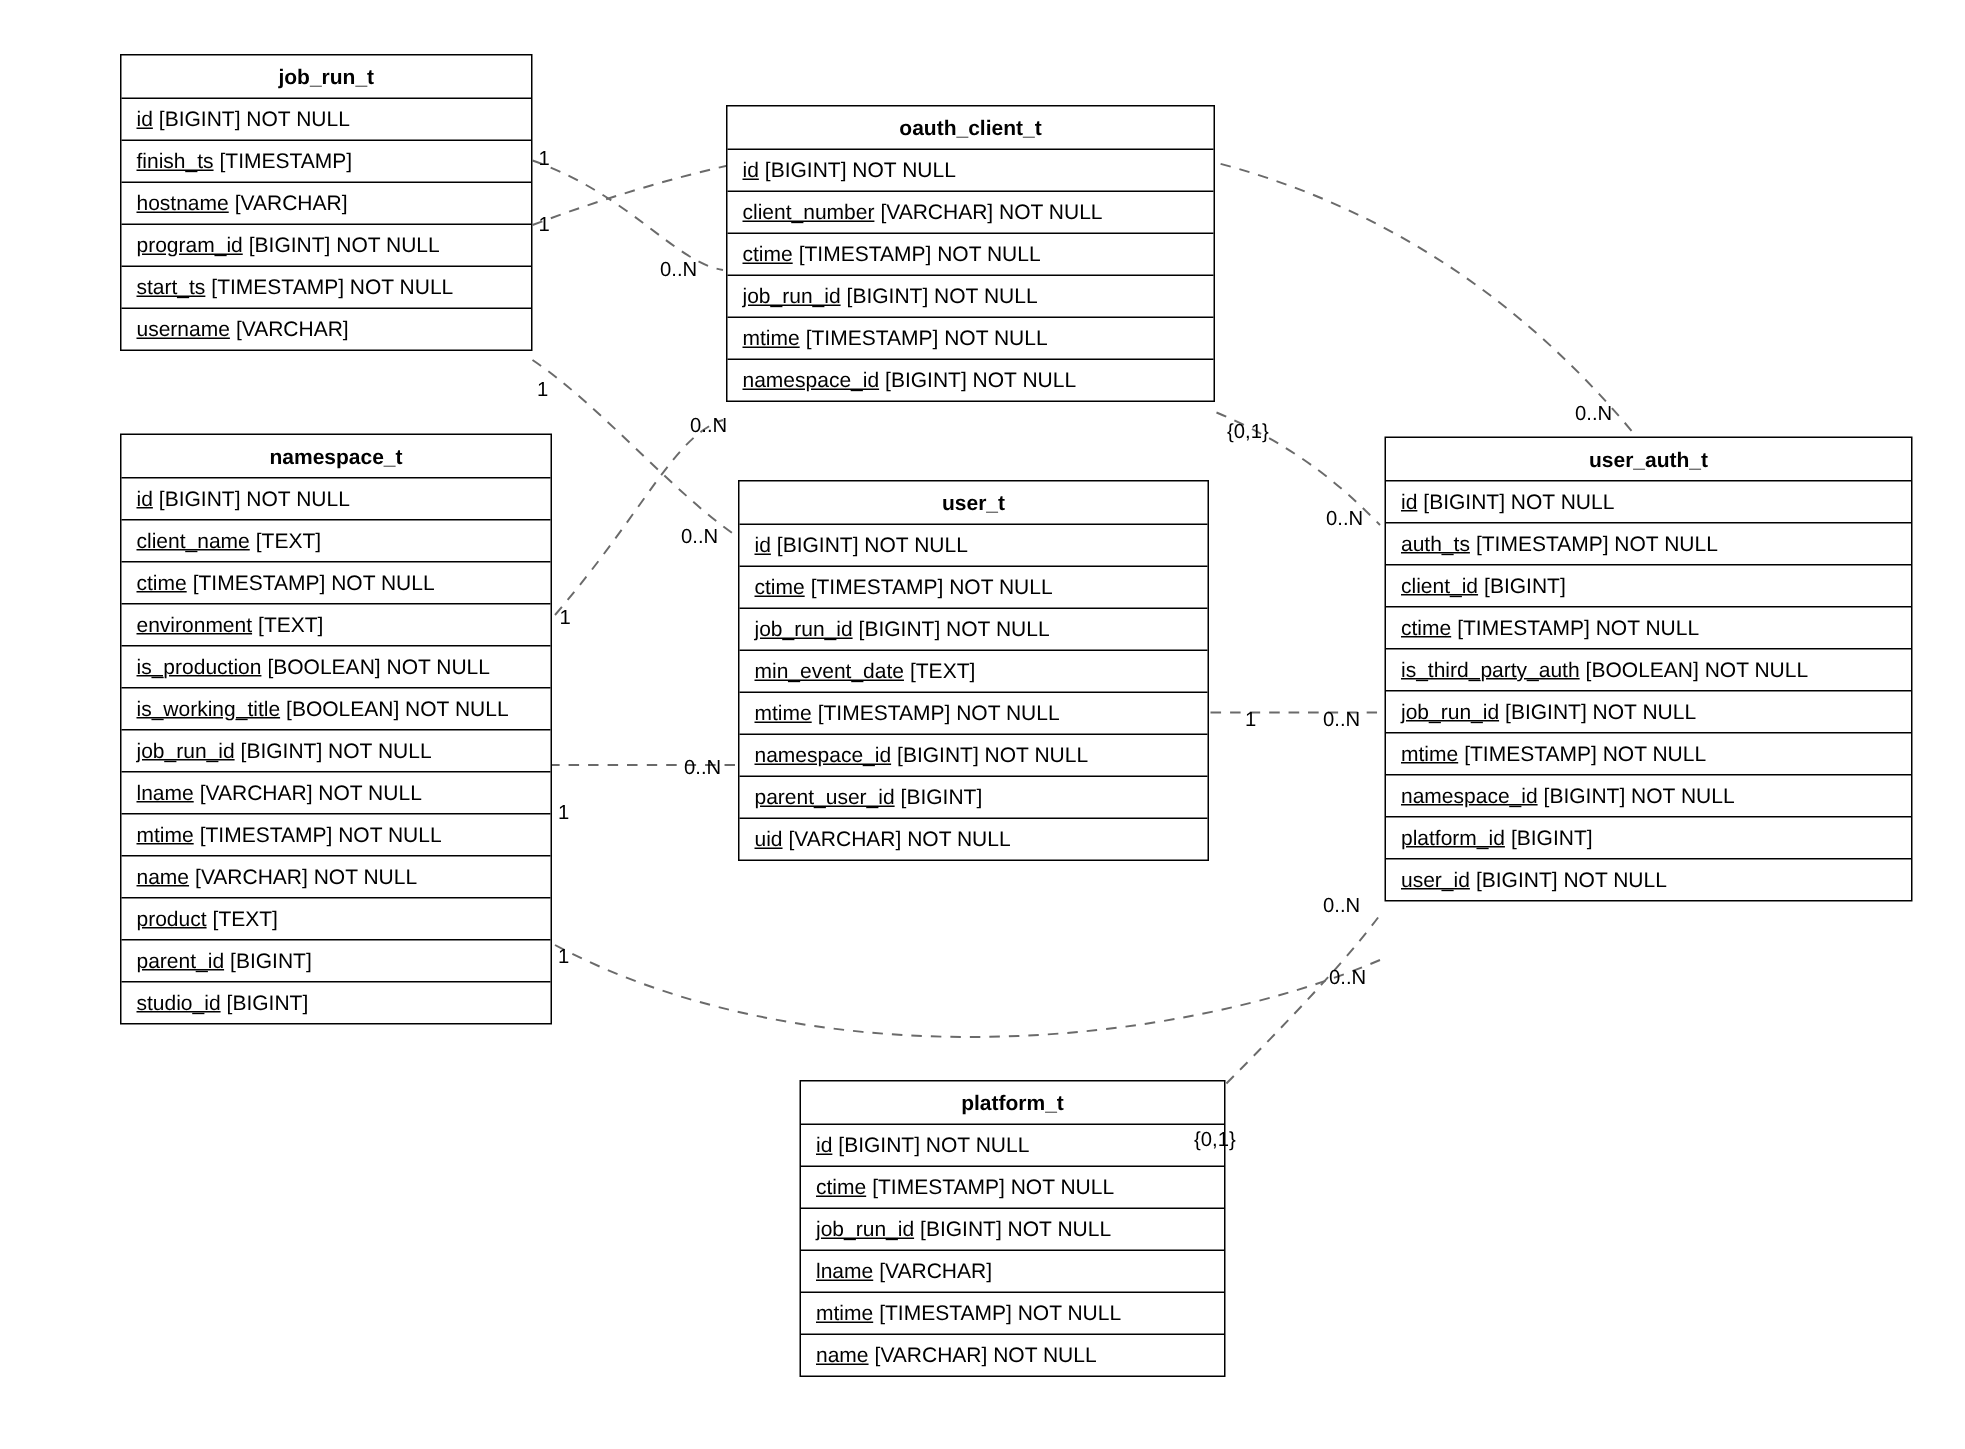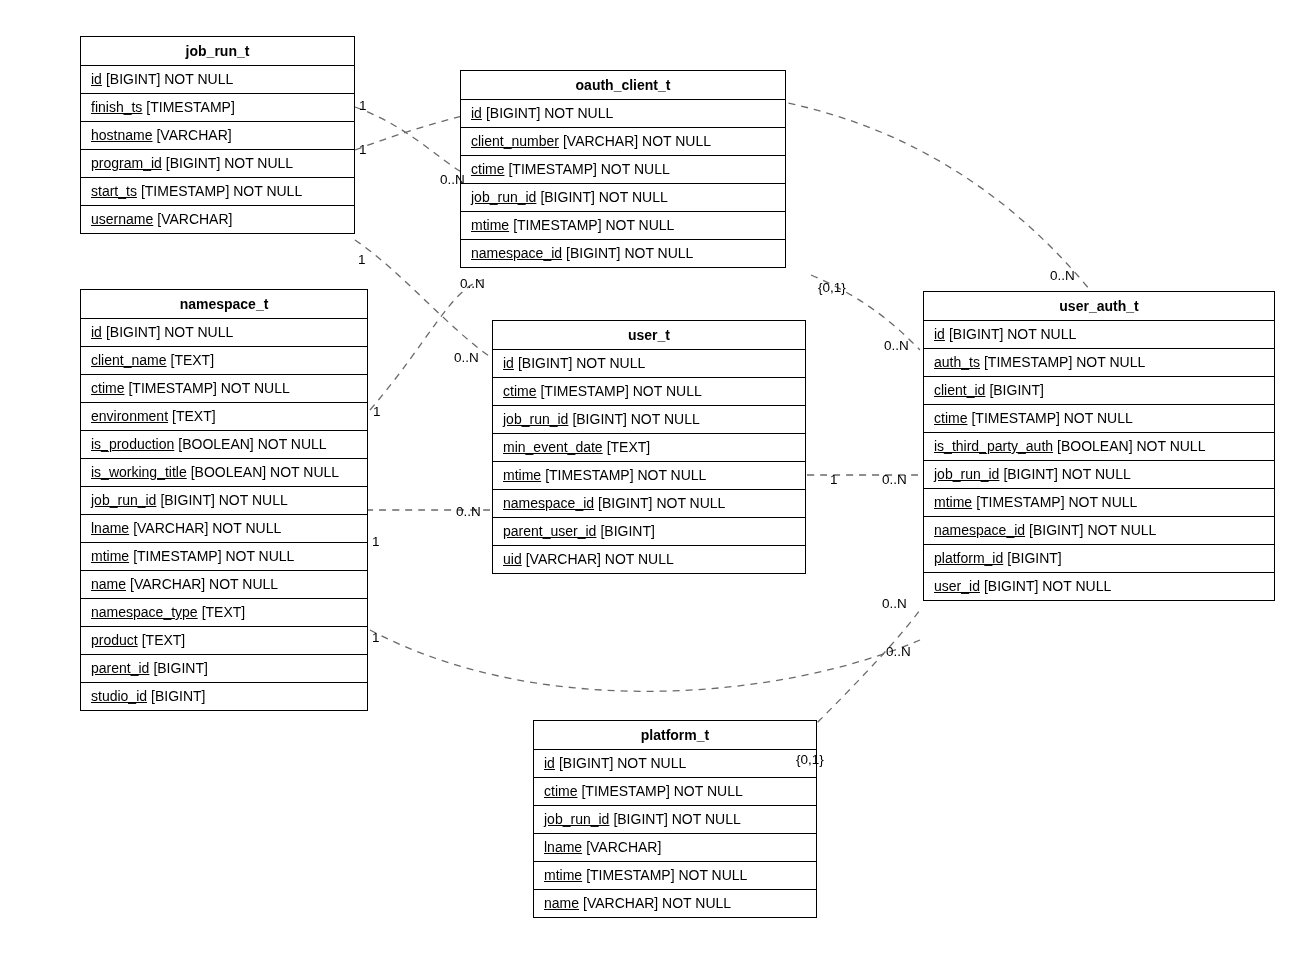--- a/index.html
+++ b/index.html
@@ -104,28 +104,27 @@
         <div class="col-row col-pk"><span class="col-name">id</span><span class="col-rest">[BIGINT] NOT NULL</span></div>
         <div class="col-row"><span class="col-name">client_name</span><span class="col-rest">[TEXT]</span></div>
         <div class="col-row"><span class="col-name">ctime</span><span class="col-rest">[TIMESTAMP] NOT NULL</span></div>
         <div class="col-row"><span class="col-name">environment</span><span class="col-rest">[TEXT]</span></div>
         <div class="col-row"><span class="col-name">is_production</span><span class="col-rest">[BOOLEAN] NOT NULL</span></div>
         <div class="col-row"><span class="col-name">is_working_title</span><span class="col-rest">[BOOLEAN] NOT NULL</span></div>
         <div class="col-row"><span class="col-name">job_run_id</span><span class="col-rest">[BIGINT] NOT NULL</span></div>
         <div class="col-row"><span class="col-name">lname</span><span class="col-rest">[VARCHAR] NOT NULL</span></div>
         <div class="col-row"><span class="col-name">mtime</span><span class="col-rest">[TIMESTAMP] NOT NULL</span></div>
         <div class="col-row"><span class="col-name">name</span><span class="col-rest">[VARCHAR] NOT NULL</span></div>
-        <div class="col-row"><span class="col-name">namespace_type</span><span class="col-rest">[TEXT]</span></div>
         <div class="col-row"><span class="col-name">product</span><span class="col-rest">[TEXT]</span></div>
         <div class="col-row"><span class="col-name">parent_id</span><span class="col-rest">[BIGINT]</span></div>
         <div class="col-row"><span class="col-name">studio_id</span><span class="col-rest">[BIGINT]</span></div>
       </div>
 </div>
 
-<div class="table-box" id="tbl-oauth_client_t" style="left:440px; top:70px; width:324px;">
+<div class="table-box" id="tbl-oauth_client_t" style="left:464px; top:70px; width:324px;">
   <div class="table-title">oauth_client_t</div>
   <div class="col-list">
         <div class="col-row col-pk"><span class="col-name">id</span><span class="col-rest">[BIGINT] NOT NULL</span></div>
         <div class="col-row"><span class="col-name">client_number</span><span class="col-rest">[VARCHAR] NOT NULL</span></div>
         <div class="col-row"><span class="col-name">ctime</span><span class="col-rest">[TIMESTAMP] NOT NULL</span></div>
         <div class="col-row"><span class="col-name">job_run_id</span><span class="col-rest">[BIGINT] NOT NULL</span></div>
         <div class="col-row"><span class="col-name">mtime</span><span class="col-rest">[TIMESTAMP] NOT NULL</span></div>
         <div class="col-row"><span class="col-name">namespace_id</span><span class="col-rest">[BIGINT] NOT NULL</span></div>
       </div>
 </div>

